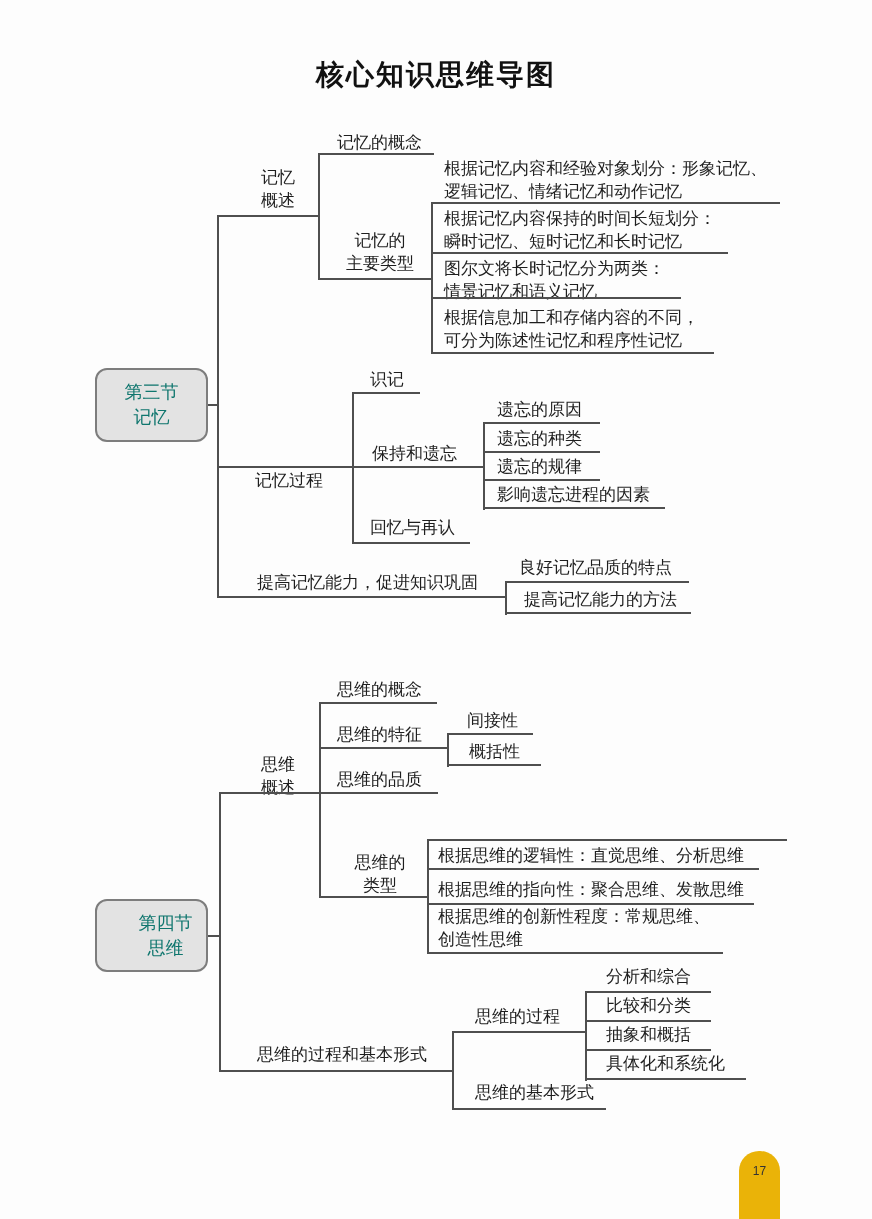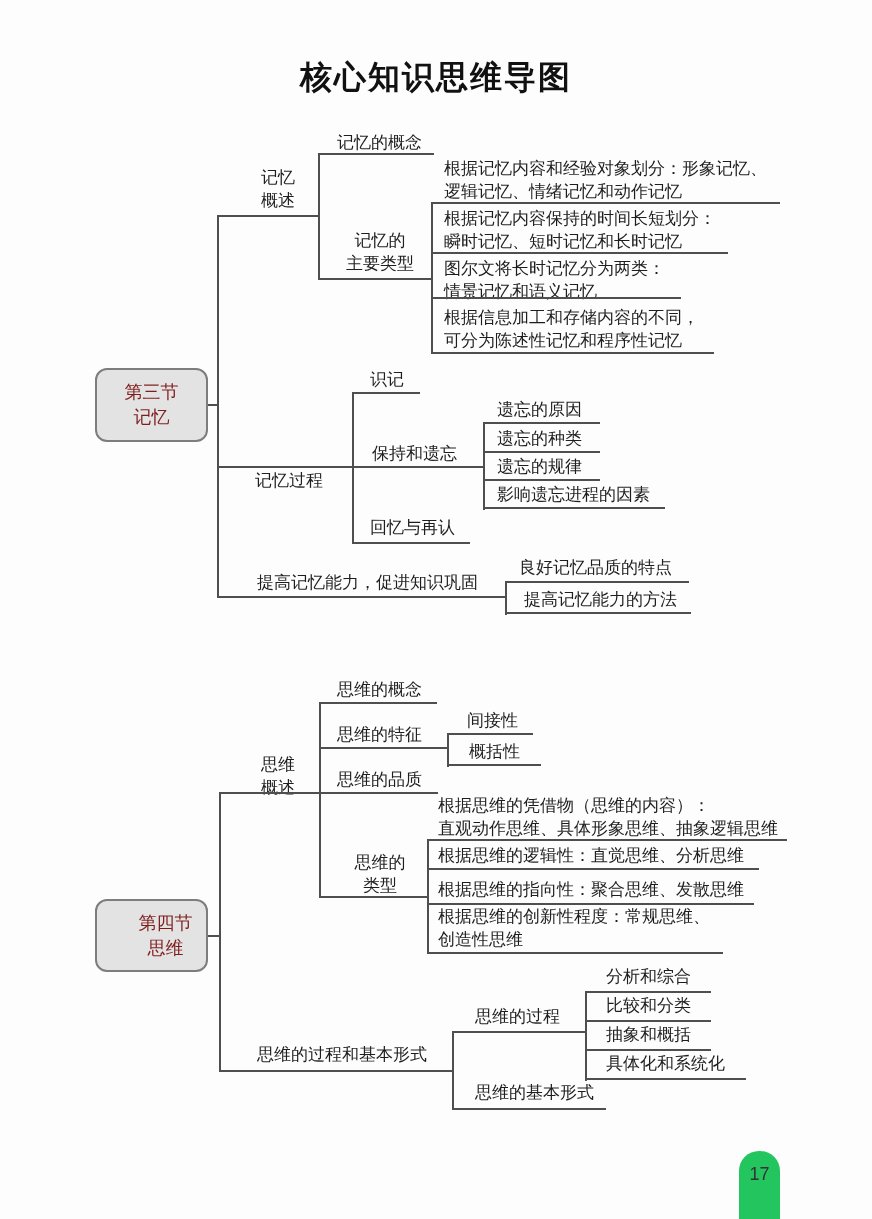--- a/index.html
+++ b/index.html
@@ -2,39 +2,39 @@
 <html><head>
 <meta charset="utf-8">
 <style>
   html,body{margin:0;padding:0;background:#ffffff;}
   #page{
     position:relative;width:872px;height:1219px;background:#fdfdfd;
     font-family:"Liberation Serif","DejaVu Serif",serif;color:#1e1e1e;overflow:hidden;
   }
   .title{
     position:absolute;left:0;top:56px;width:872px;text-align:center;
-    font-size:32px;font-weight:700;letter-spacing:2px;color:#111;
+    font-size:28px;font-weight:700;letter-spacing:2px;color:#111;
   }
   .lbl{
     position:absolute;font-size:17px;line-height:23px;white-space:pre-line;color:#1e1e1e;
   }
   .c{text-align:center;}
   .h{position:absolute;height:2px;background:#4f4f4f;}
   .v{position:absolute;width:2px;background:#4f4f4f;}
   .node{
     position:absolute;width:113px;box-sizing:border-box;
     background:#e3e3e3;border:2px solid #7d7d7d;border-radius:12px;
     display:flex;align-items:center;justify-content:center;text-align:center;
-    font-size:18px;line-height:25px;white-space:pre-line;color:#7f1d1d;
+    font-size:18px;line-height:25px;white-space:pre-line;color:#0f766e;
   }
   .pagetab{
     position:absolute;left:739px;top:1151px;width:41px;height:68px;
-    background:#22c55e;border-radius:20px 20px 0 0;
+    background:#eab308;border-radius:20px 20px 0 0;
     text-align:center;padding-top:13px;box-sizing:border-box;
-    font-family:"Liberation Sans","DejaVu Sans",sans-serif;font-size:18px;color:#333;
+    font-family:"Liberation Sans","DejaVu Sans",sans-serif;font-size:12px;color:#333;
   }
 </style>
 </head>
 <body>
 
 <div id="page">
 
   <div class="title">核心知识思维导图</div>
 
   <div class="node" style="left:95px;top:368px;height:74px;">第三节
@@ -95,22 +95,20 @@
 
   <div class="lbl c" style="left:240px;top:753px;width:76px;">思维
 概述</div>
   <div class="lbl" style="left:337px;top:678px;">思维的概念</div>
   <div class="lbl" style="left:337px;top:723px;">思维的特征</div>
   <div class="lbl" style="left:467px;top:709px;">间接性</div>
   <div class="lbl" style="left:469px;top:740px;">概括性</div>
   <div class="lbl" style="left:337px;top:768px;">思维的品质</div>
   <div class="lbl c" style="left:330px;top:851px;width:100px;">思维的
 类型</div>
-  <div class="lbl" style="left:438px;top:794px;width:356px;">根据思维的凭借物（思维的内容）：
-直观动作思维、具体形象思维、抽象逻辑思维</div>
   <div class="lbl" style="left:438px;top:844px;width:356px;">根据思维的逻辑性：直觉思维、分析思维</div>
   <div class="lbl" style="left:438px;top:878px;width:356px;">根据思维的指向性：聚合思维、发散思维</div>
   <div class="lbl" style="left:438px;top:905px;width:356px;">根据思维的创新性程度：常规思维、
 创造性思维</div>
   <div class="lbl" style="left:257px;top:1043px;">思维的过程和基本形式</div>
   <div class="lbl" style="left:475px;top:1005px;">思维的过程</div>
   <div class="lbl" style="left:606px;top:965px;">分析和综合</div>
   <div class="lbl" style="left:606px;top:994px;">比较和分类</div>
   <div class="lbl" style="left:606px;top:1023px;">抽象和概括</div>
   <div class="lbl" style="left:606px;top:1052px;">具体化和系统化</div>

